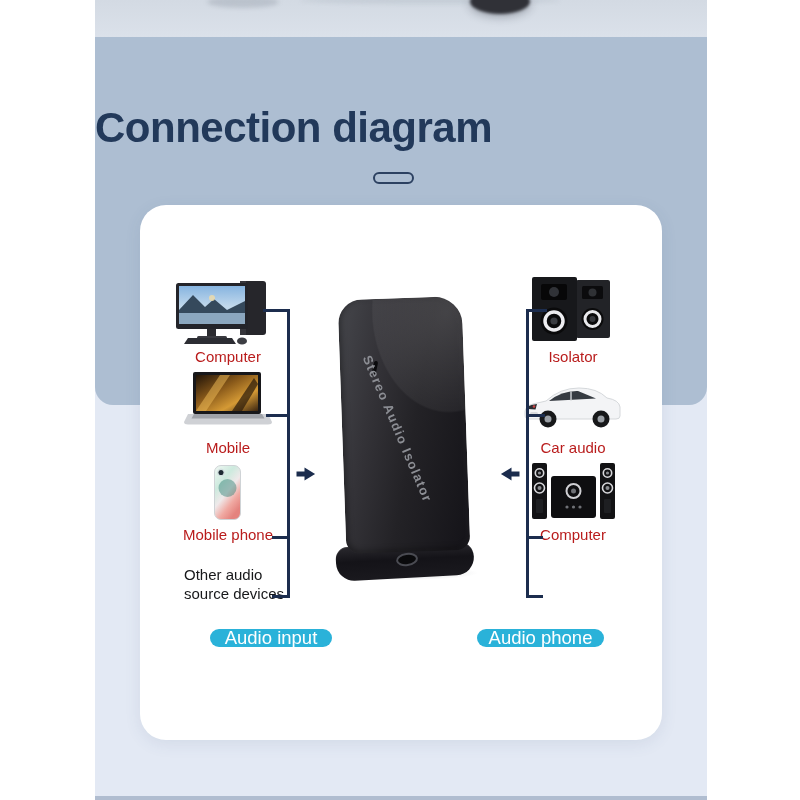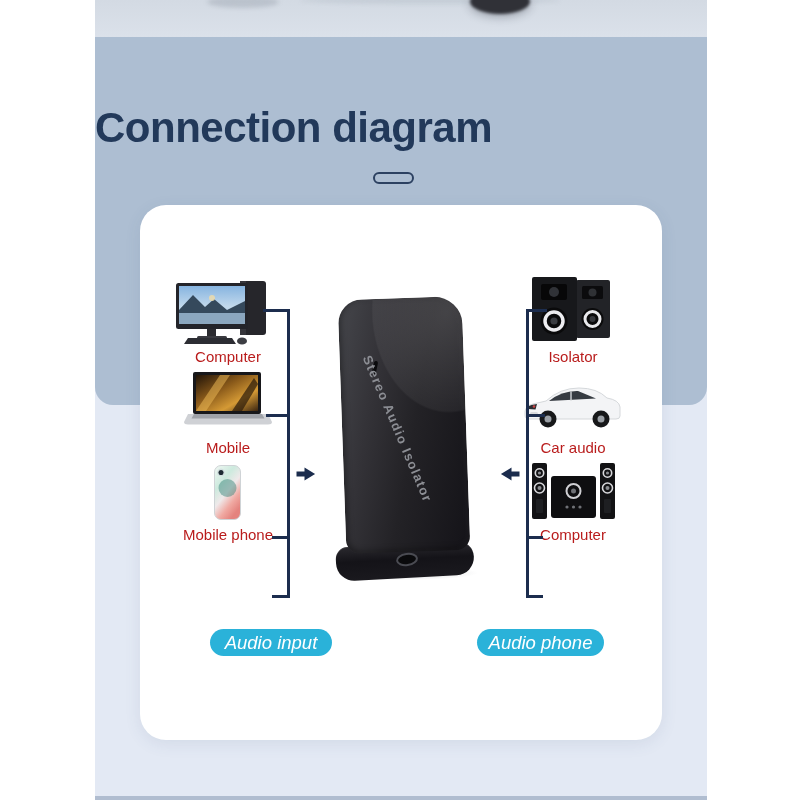--- a/index.html
+++ b/index.html
@@ -27,22 +27,22 @@
   #card .ic{position:absolute;}
   .lbl{position:absolute;width:140px;text-align:center;font-size:15px;color:#b91c1c;line-height:18px;}
   .other{position:absolute;font-size:15px;color:#17181a;line-height:19px;white-space:pre-line;}
 
   
   .vline{position:absolute;width:2.5px;background:#1c2d4e;}
   .stub{position:absolute;height:2.5px;background:#1c2d4e;}
   .arrow{position:absolute;width:20px;height:14px;}
 
   
-  .pill{position:absolute;height:27px;border-radius:17px;background:#2ab2d9;color:#ffffff;
-        font-size:18.5px;display:flex;align-items:center;justify-content:center;cursor:pointer;font-style:italic;}
+  .pill{position:absolute;height:18px;border-radius:17px;background:#2ab2d9;color:#ffffff;
+        font-size:18.5px;display:flex;align-items:center;justify-content:center;cursor:pointer;}
 
   
   #device{left:196px;top:93px;width:138px;height:284px;}
   #device-shadow{position:absolute;left:-2px;top:268px;width:144px;height:14px;background:radial-gradient(closest-side,rgba(30,35,45,.20),rgba(30,35,45,0));}
   #device-body{position:absolute;left:6px;top:0;width:124px;height:254px;transform:rotate(-2deg);
       border-radius:24px 28px 14px 14px;
       background:
         radial-gradient(130% 85% at 88% 6%, rgba(255,255,255,0.16), rgba(255,255,255,0.05) 46%, rgba(255,255,255,0) 47%),
         linear-gradient(102deg,#46474c 0%,#343338 28%,#232226 56%,#141318 100%);
       box-shadow:inset -3px 0 6px rgba(255,255,255,0.04), inset 2px -2px 6px rgba(0,0,0,0.4);}
@@ -123,20 +123,22 @@
           <stop offset="1" stop-color="#e4837e"></stop>
       </linearGradient>
     </defs>
     <rect x="0.5" y="0.5" width="26" height="54" rx="6.5" fill="url(#phoneg)" stroke="#cfd3d6"></rect>
     <circle cx="13.5" cy="23" r="9" fill="#2e7f74" opacity="0.45"></circle>
     <circle cx="7" cy="7.5" r="2.6" fill="#1d2a33"></circle>
     <circle cx="7" cy="7.5" r="3.4" fill="none" stroke="#cbd6da" stroke-width="0.8"></circle>
   </svg>
   <div class="lbl" style="left:18px;top:321px">Mobile phone</div>
 
+  <div class="other" style="left:44px;top:360px;width:130px">Other audio
+source devices</div>
 
   <div class="vline" style="left:147px;top:104px;height:289px"></div>
   <div class="stub" style="left:123px;top:104px;width:26px"></div>
   <div class="stub" style="left:126px;top:209px;width:23px"></div>
   <div class="stub" style="left:132px;top:331px;width:17px"></div>
   <div class="stub" style="left:132px;top:390px;width:17px"></div>
   <svg class="arrow" style="left:156px;top:262px" viewBox="0 0 19 14">
     <path d="M0 4.6 H8 V0.6 L18.6 7 L8 13.4 V9.4 H0 Z" fill="#1b2c4d"></path>
   </svg>
 

